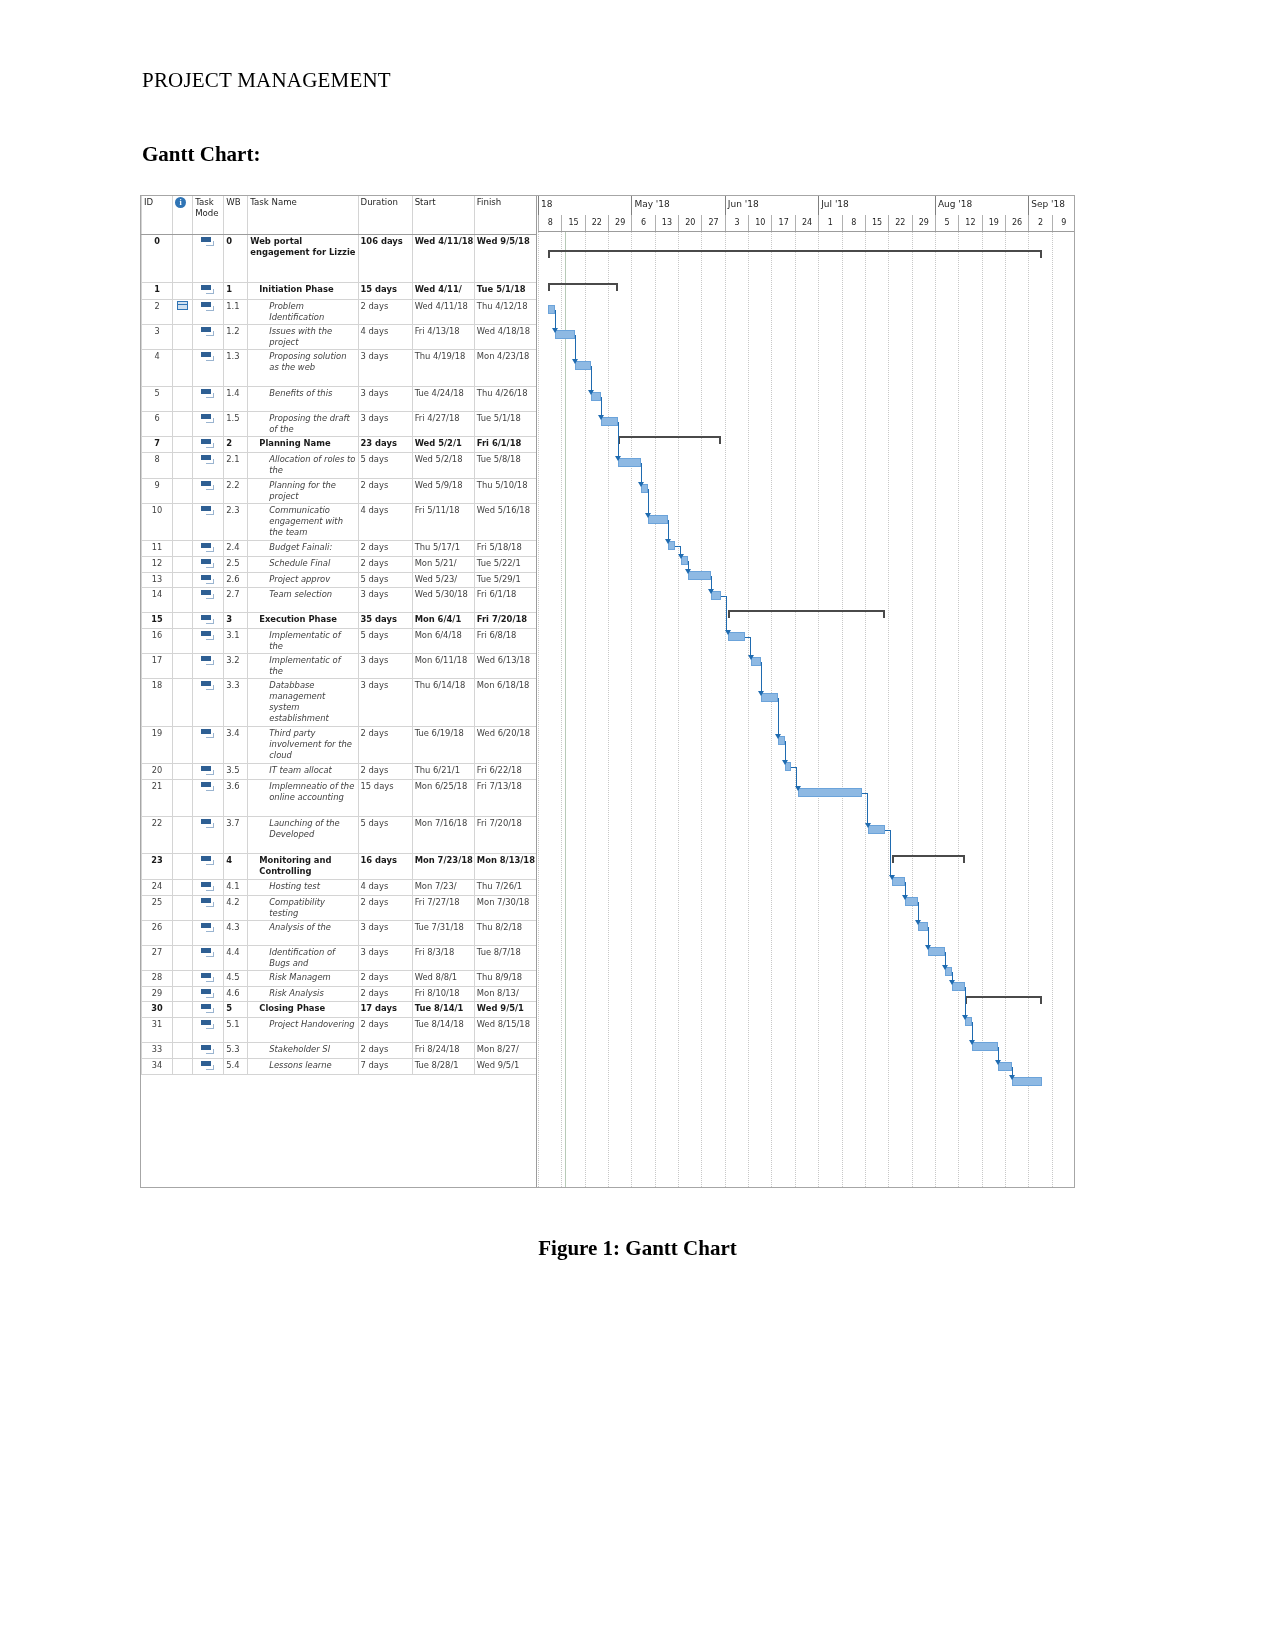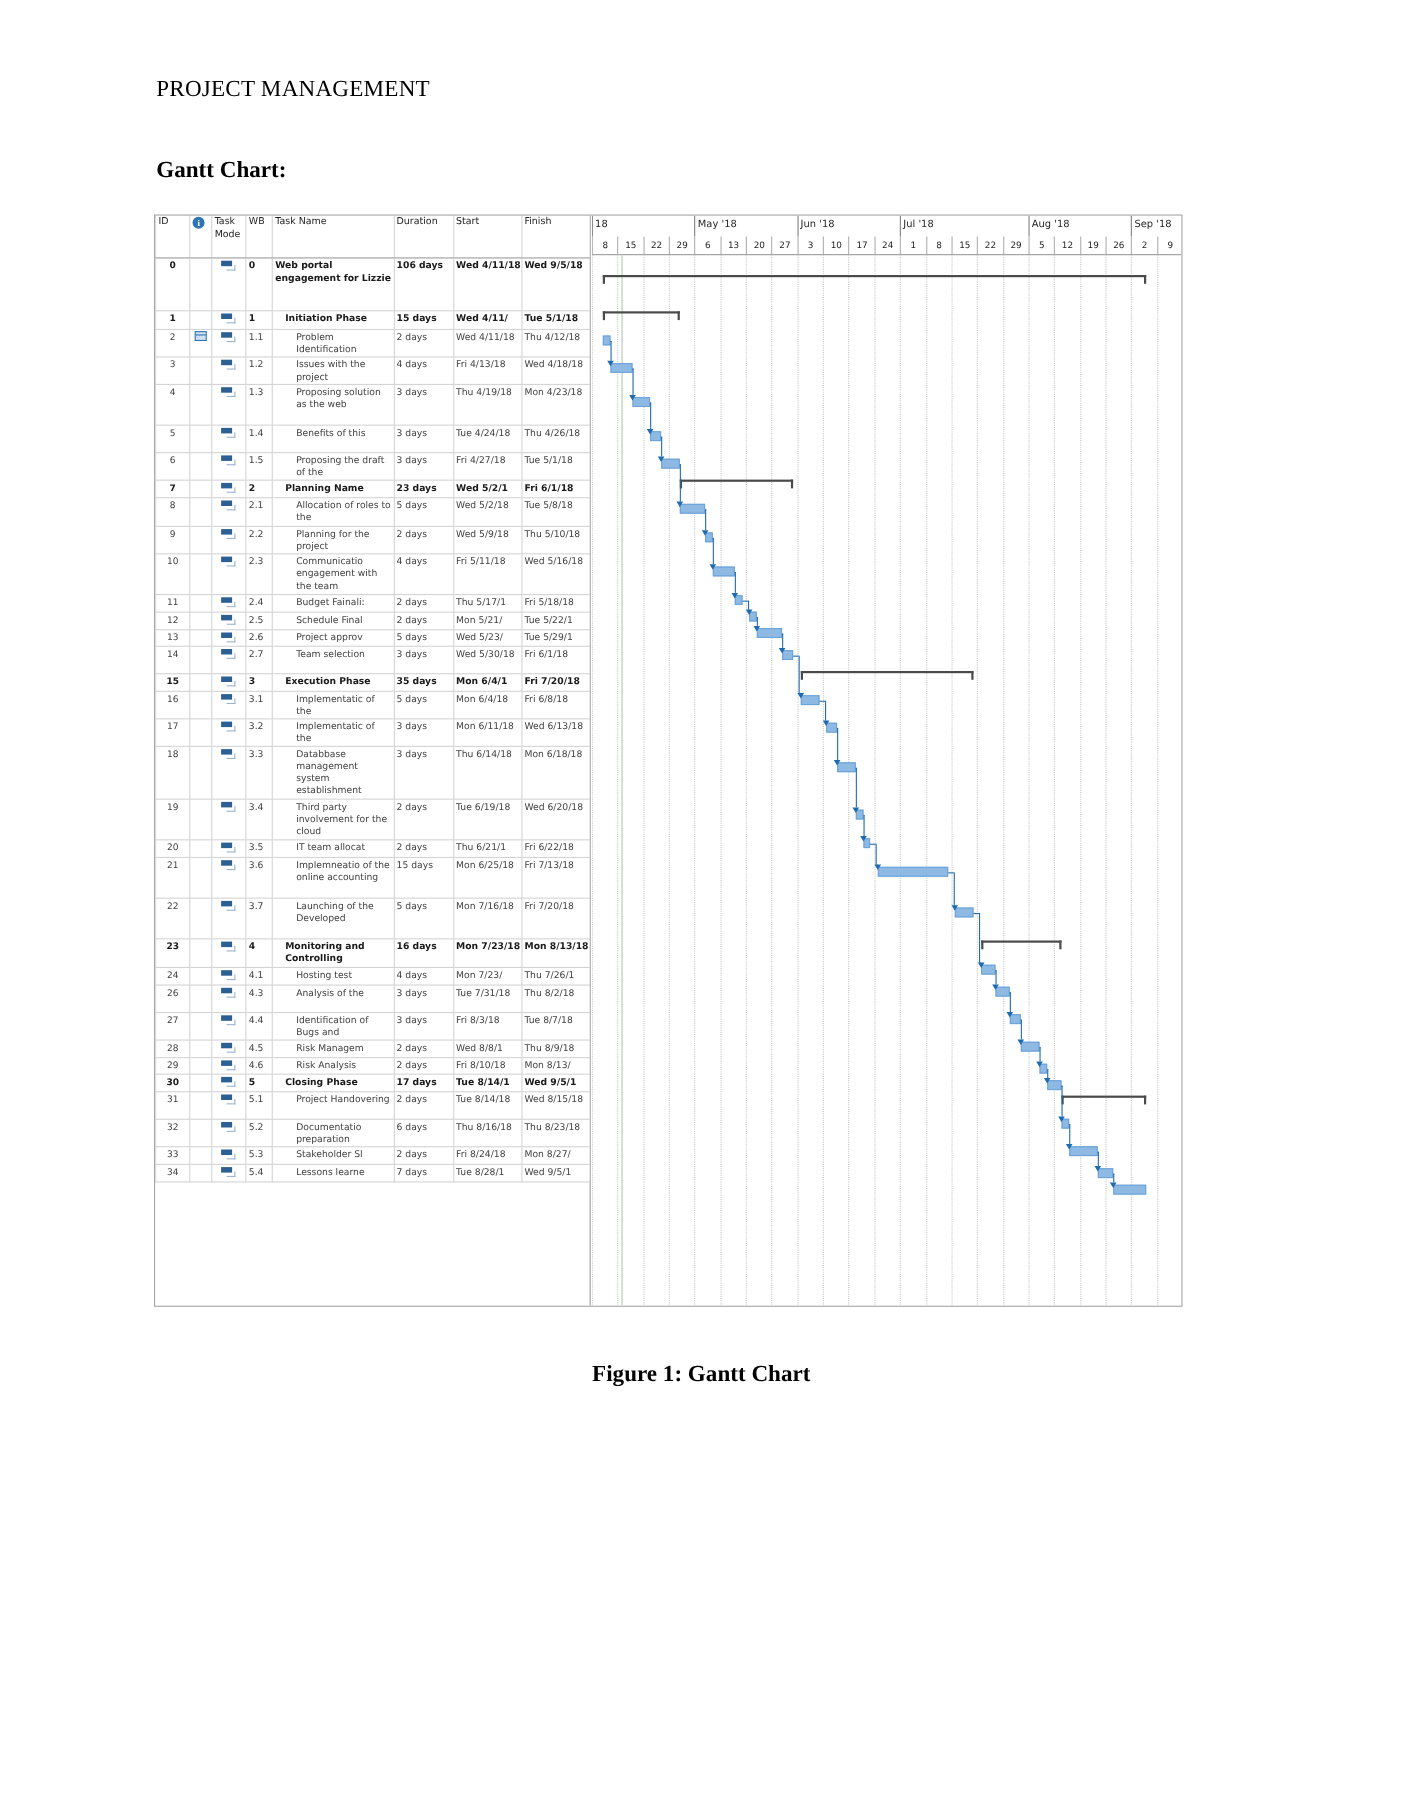--- a/index.html
+++ b/index.html
@@ -132,21 +132,21 @@
   }
   td.ind-cell { text-align: center; }
   td.mode-cell { text-align: center; }
   td.wbs-cell { text-align: left; white-space: nowrap; }
   td.name-cell { white-space: normal; word-break: break-word; }
   td.dur-cell, td.start-cell, td.finish-cell { white-space: nowrap; }
 
   tr.summary td { font-weight: bold; color: #1a1a1a; }
   tr.lvl0 td.name-cell { padding-left: 2px; }
   tr.lvl1 td.name-cell { padding-left: 11px; }
-  tr.lvl2 td.name-cell { padding-left: 21px; }
+  tr.lvl2 td.name-cell { padding-left: 21px; font-style: italic; }
 
   
   .mode-icon {
     display: inline-block;
     width: 15px; height: 10px;
     position: relative;
   }
   .mode-icon i {
     position: absolute;
     left: 0; top: 1px;
@@ -559,20 +559,30 @@
               <td class="id-cell">24</td>
               <td class="ind-cell"></td>
               <td class="mode-cell"><span class="mode-icon"><i></i><b></b></span></td>
               <td class="wbs-cell">4.1</td>
               <td class="name-cell">Hosting test</td>
               <td class="dur-cell">4 days</td>
               <td class="start-cell">Mon 7/23/</td>
               <td class="finish-cell">Thu 7/26/1</td>
             </tr>
             <tr class="lvl2" style="height: 25px;">
+              <td class="id-cell">25</td>
+              <td class="ind-cell"></td>
+              <td class="mode-cell"><span class="mode-icon"><i></i><b></b></span></td>
+              <td class="wbs-cell">4.2</td>
+              <td class="name-cell">Compatibility testing</td>
+              <td class="dur-cell">2 days</td>
+              <td class="start-cell">Fri 7/27/18</td>
+              <td class="finish-cell">Mon 7/30/18</td>
+            </tr>
+            <tr class="lvl2" style="height: 25px;">
               <td class="id-cell">26</td>
               <td class="ind-cell"></td>
               <td class="mode-cell"><span class="mode-icon"><i></i><b></b></span></td>
               <td class="wbs-cell">4.3</td>
               <td class="name-cell">Analysis of the</td>
               <td class="dur-cell">3 days</td>
               <td class="start-cell">Tue 7/31/18</td>
               <td class="finish-cell">Thu 8/2/18</td>
             </tr>
             <tr class="lvl2" style="height: 25px;">
@@ -617,30 +627,20 @@
             </tr>
             <tr class="lvl2" style="height: 25px;">
               <td class="id-cell">31</td>
               <td class="ind-cell"></td>
               <td class="mode-cell"><span class="mode-icon"><i></i><b></b></span></td>
               <td class="wbs-cell">5.1</td>
               <td class="name-cell">Project Handovering</td>
               <td class="dur-cell">2 days</td>
               <td class="start-cell">Tue 8/14/18</td>
               <td class="finish-cell">Wed 8/15/18</td>
-            </tr>
-            <tr class="lvl2" style="height: 25px;">
-              <td class="id-cell">32</td>
-              <td class="ind-cell"></td>
-              <td class="mode-cell"><span class="mode-icon"><i></i><b></b></span></td>
-              <td class="wbs-cell">5.2</td>
-              <td class="name-cell">Documentatio preparation</td>
-              <td class="dur-cell">6 days</td>
-              <td class="start-cell">Thu 8/16/18</td>
-              <td class="finish-cell">Thu 8/23/18</td>
             </tr>
             <tr class="lvl2" style="height: 15px;">
               <td class="id-cell">33</td>
               <td class="ind-cell"></td>
               <td class="mode-cell"><span class="mode-icon"><i></i><b></b></span></td>
               <td class="wbs-cell">5.3</td>
               <td class="name-cell">Stakeholder Sl</td>
               <td class="dur-cell">2 days</td>
               <td class="start-cell">Fri 8/24/18</td>
               <td class="finish-cell">Mon 8/27/</td>

